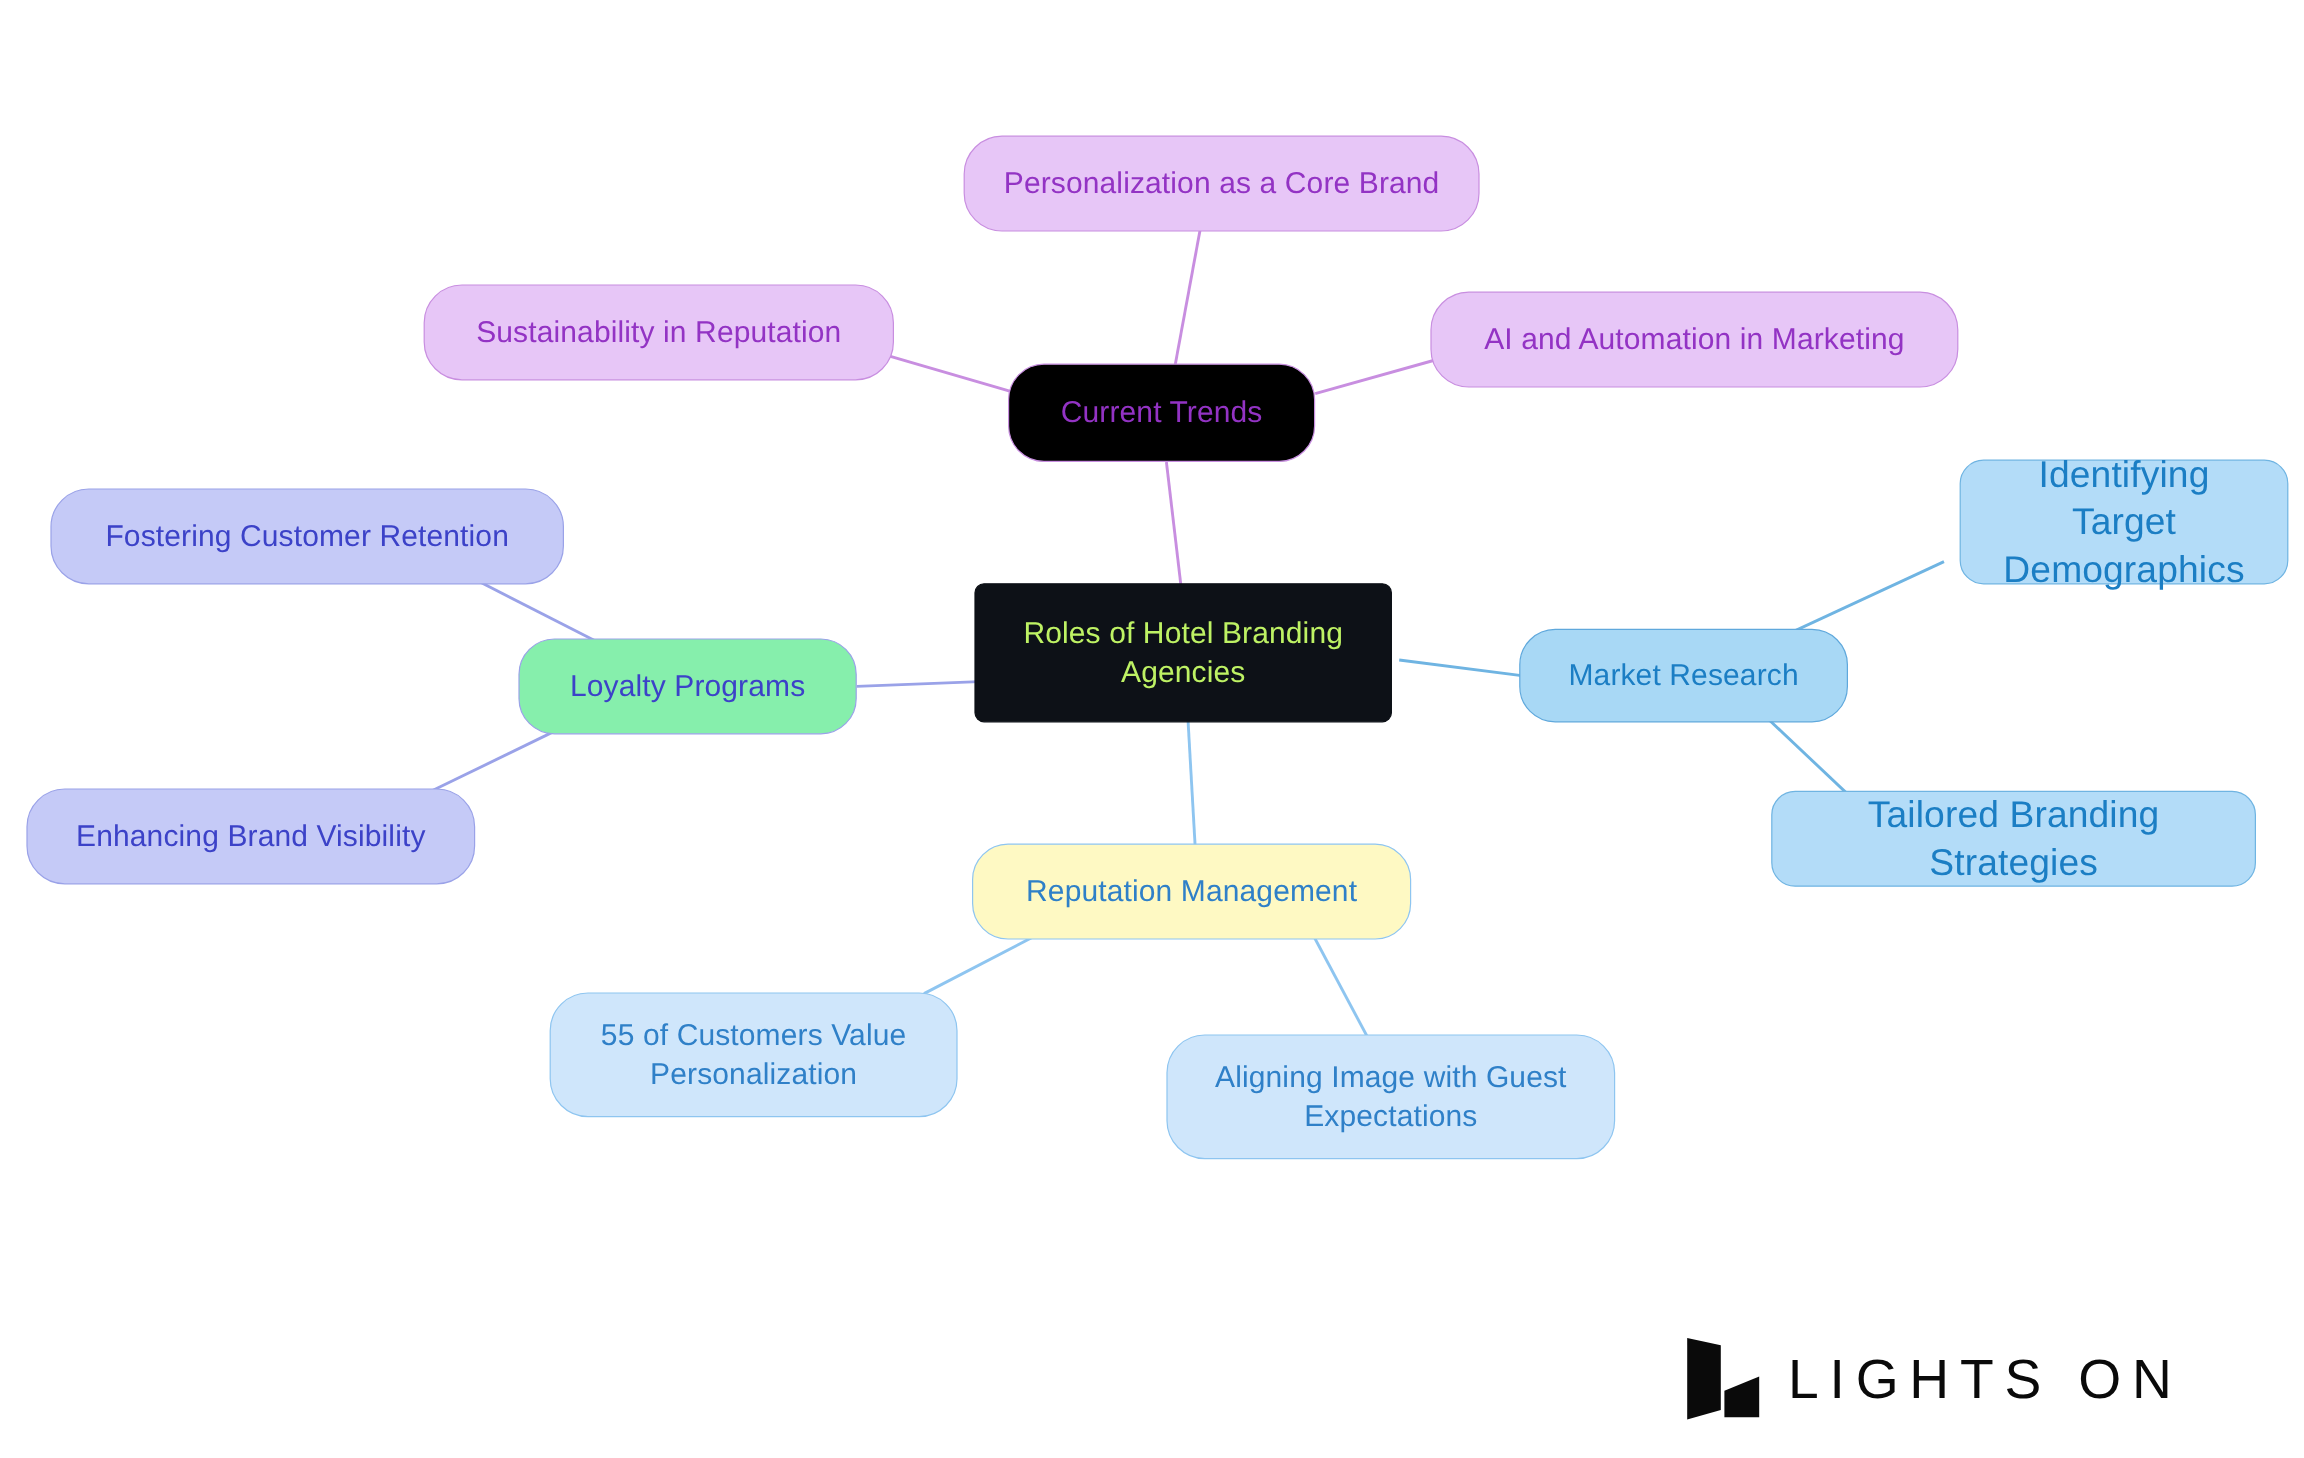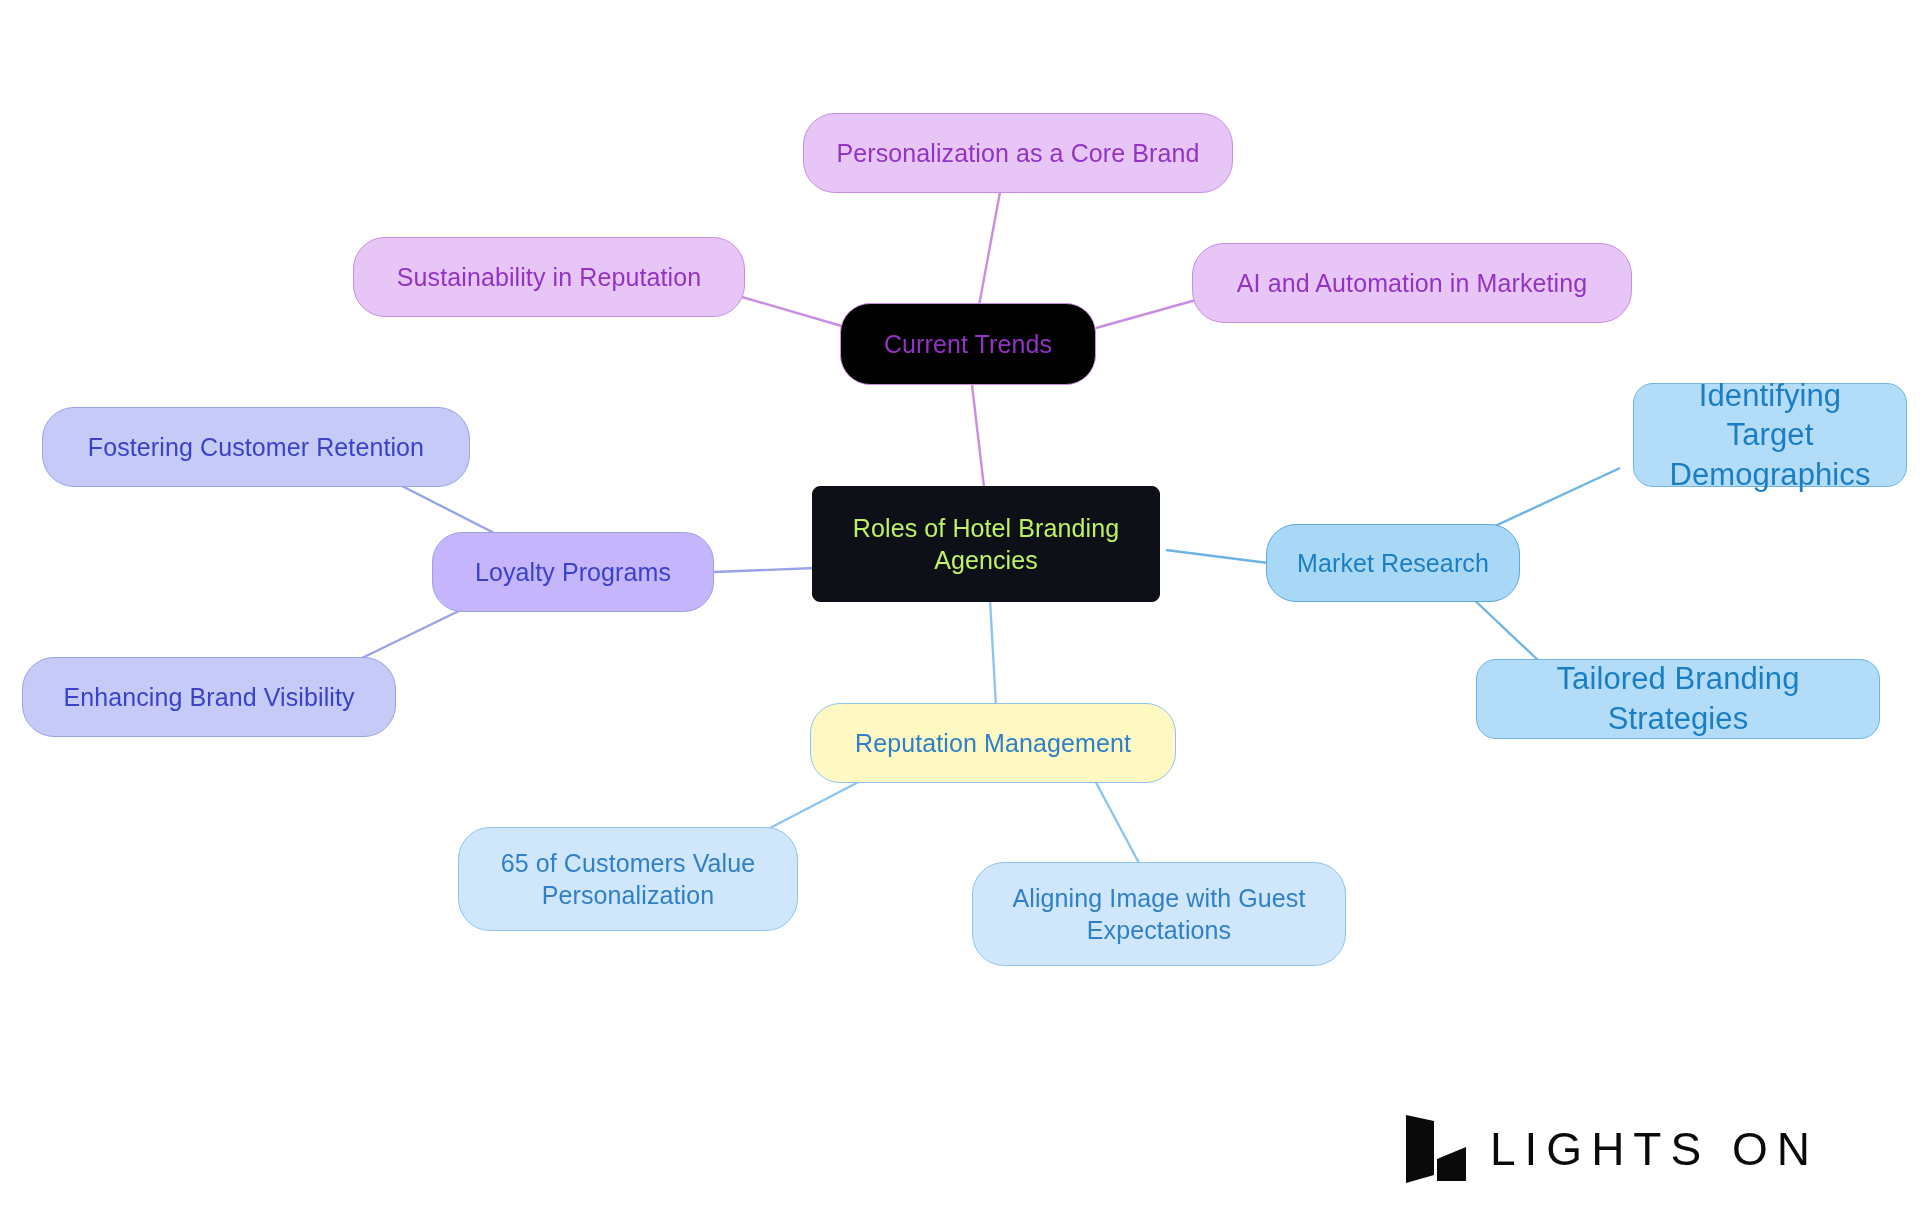--- a/index.html
+++ b/index.html
@@ -59,21 +59,21 @@
   }
   .node-purple-leaf {
     background: #e7c6f7;
     border-color: #c88ee0;
     color: #9333c4;
     border-radius: 32px;
     font-size: 25px;
     padding: 0 24px;
   }
   .node-periwinkle-branch {
-    background: #c4b5fd;
+    background: #86efac;
     border-color: #9aa2e8;
     color: #3c42c8;
     border-radius: 30px;
     font-size: 25px;
     padding: 0 22px;
   }
   .node-periwinkle-leaf {
     background: #c5caf7;
     border-color: #9aa2e8;
     color: #3c42c8;
@@ -171,30 +171,30 @@
   <div class="node node-purple-leaf" style="left:353px; top:237px; width:392px; height:80px;">Sustainability in Reputation</div>
 
   <div class="node node-purple-leaf" style="left:1192px; top:243px; width:440px; height:80px;">AI and Automation in Marketing</div>
 
   <div class="node node-periwinkle-branch" style="left:432px; top:532px; width:282px; height:80px;">Loyalty Programs</div>
 
   <div class="node node-periwinkle-leaf" style="left:42px; top:407px; width:428px; height:80px;">Fostering Customer Retention</div>
 
   <div class="node node-periwinkle-leaf" style="left:22px; top:657px; width:374px; height:80px;">Enhancing Brand Visibility</div>
 
-  <div class="node node-blue-branch" style="left:1266px; top:524px; width:254px; height:78px;">Market Research</div>
+  <div class="node node-blue-branch" style="left:1266px; top:524px; width:274px; height:78px;">Market Research</div>
 
   <div class="node node-blue-leaf" style="left:1633px; top:383px; width:274px; height:104px;">Identifying Target
 Demographics</div>
 
   <div class="node node-blue-leaf" style="left:1476px; top:659px; width:404px; height:80px;">Tailored Branding Strategies</div>
 
   <div class="node node-lightblue-branch" style="left:810px; top:703px; width:366px; height:80px;">Reputation Management</div>
 
-  <div class="node node-lightblue-leaf" style="left:458px; top:827px; width:340px; height:104px;">65 of Customers Value
+  <div class="node node-lightblue-leaf" style="left:458px; top:827px; width:340px; height:104px;">55 of Customers Value
 Personalization</div>
 
   <div class="node node-lightblue-leaf" style="left:972px; top:862px; width:374px; height:104px;">Aligning Image with Guest
 Expectations</div>
 
   <div id="brand-logo">
     <svg class="logo-mark" viewBox="0 0 64 72" xmlns="http://www.w3.org/2000/svg">
       <polygon points="2,2 30,8 30,62 2,70" fill="#0a0a0a"></polygon>
       <polygon points="33,46 62,34 62,68 33,68" fill="#0a0a0a"></polygon>
     </svg>

